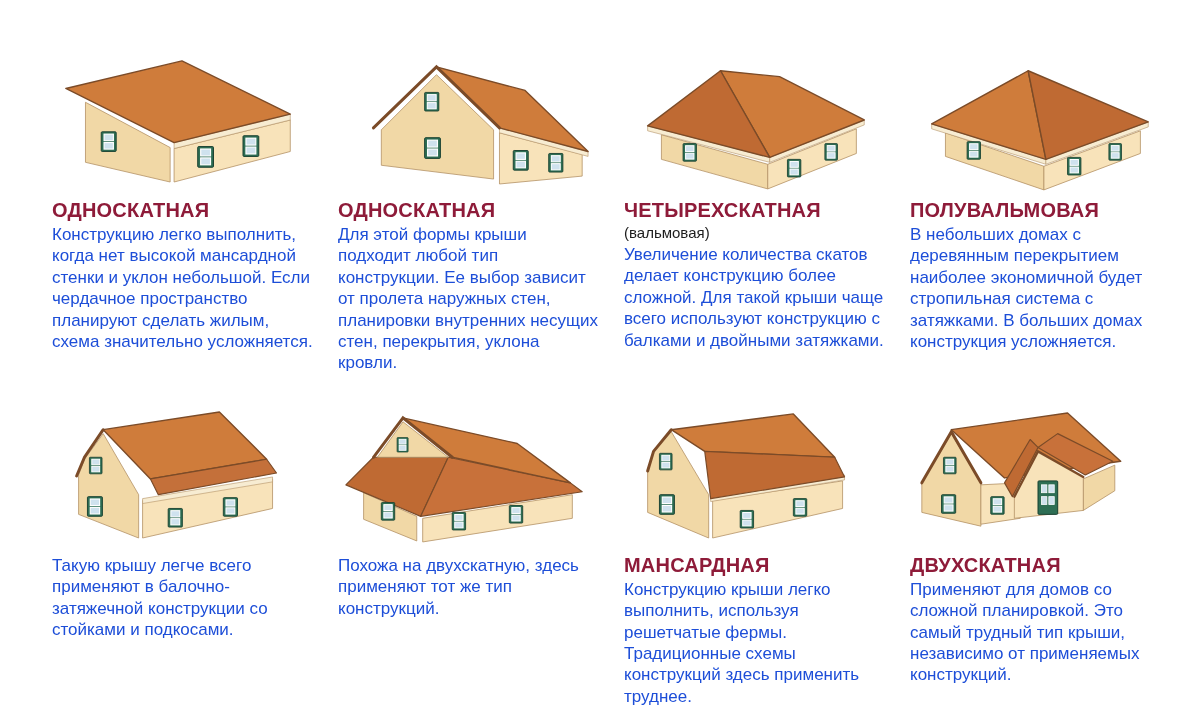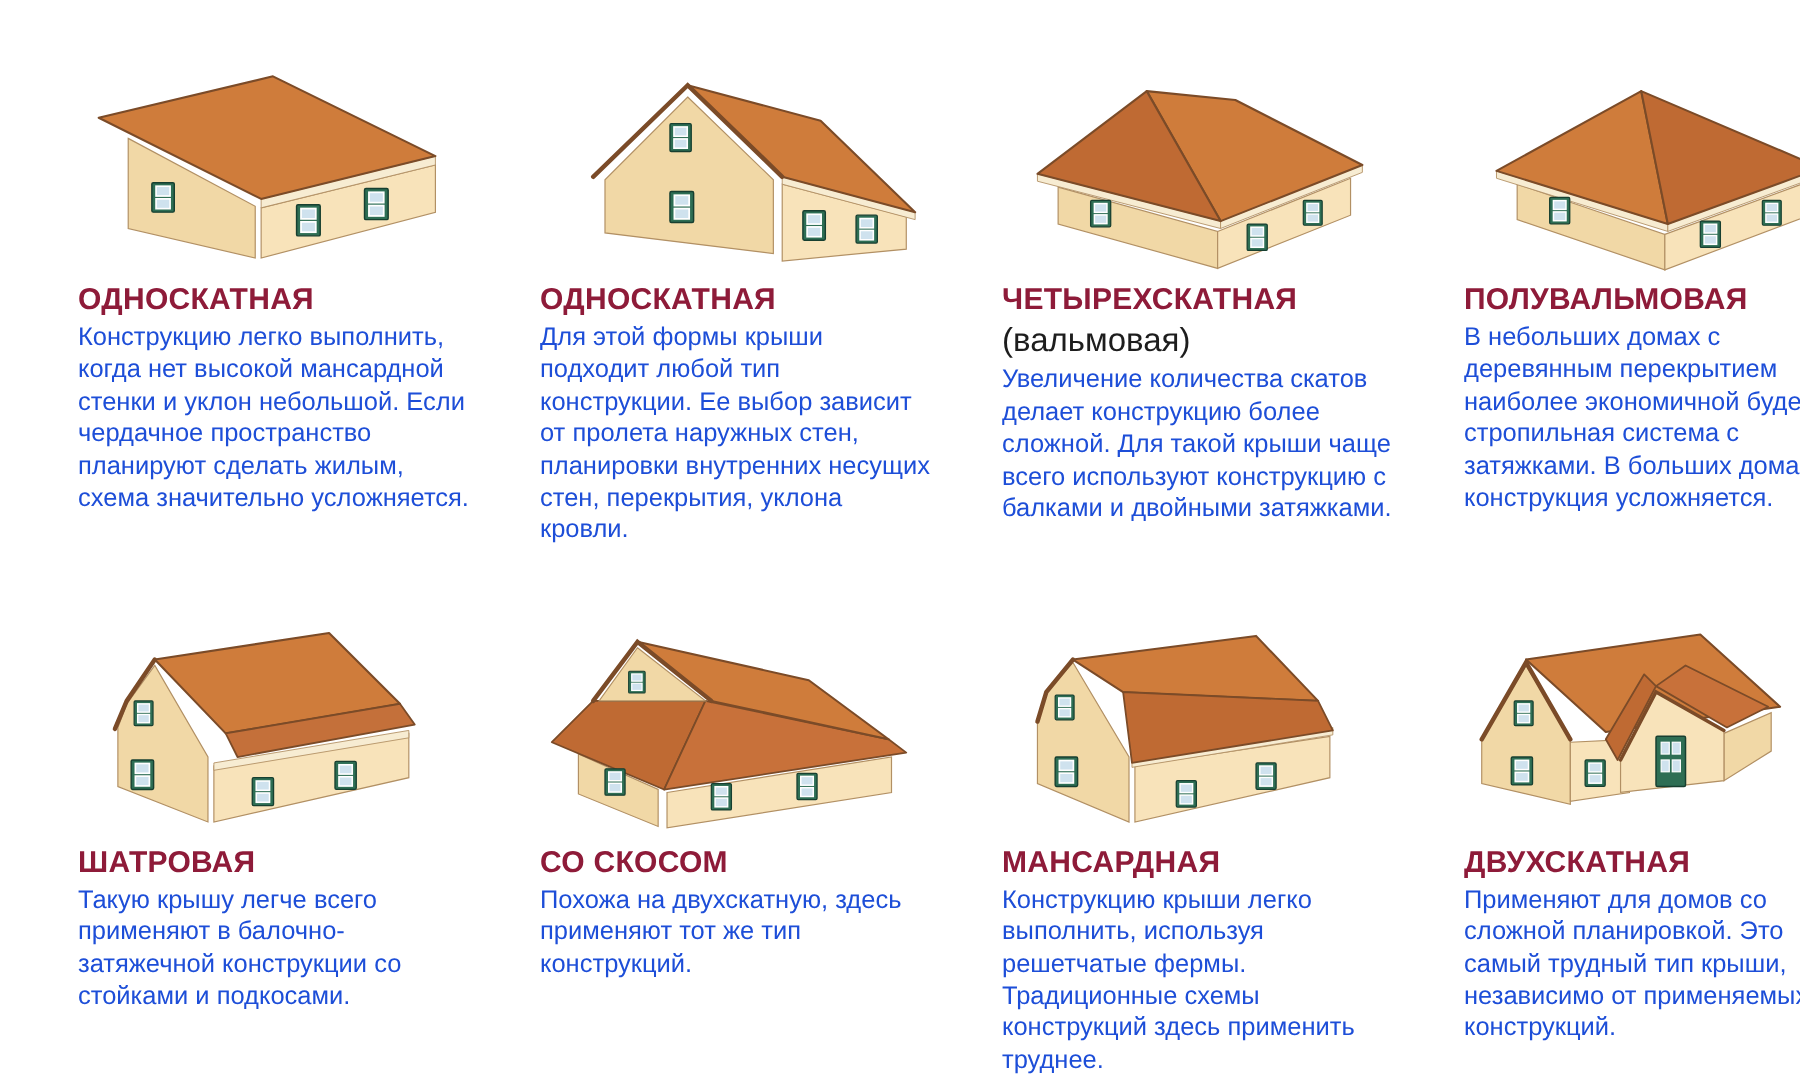--- a/index.html
+++ b/index.html
@@ -3,32 +3,32 @@
 <meta charset="utf-8">
 <style>
   html,body{margin:0;padding:0;}
   body{
     width:1200px;height:726px;background:#ffffff;overflow:hidden;
     font-family:"Liberation Sans","DejaVu Sans",sans-serif;
     -webkit-font-smoothing:antialiased;
   }
   .board{
     box-sizing:border-box;width:1200px;height:726px;
-    padding:34px 14px 8px 52px;
+    padding:44px 14px 8px 52px;
     display:grid;grid-template-columns:repeat(4,264px);
-    column-gap:22px;row-gap:14px;gap:44px;
+    column-gap:22px;row-gap:14px;
   }
   .card{width:264px;}
   .fig{height:150px;margin:0 0 6px 0;}
   .fig svg{width:256px;height:150px;display:block;}
   .title{
     font-size:20px;font-weight:bold;color:#8e1b39;
     margin:6px 0 3px 0;letter-spacing:.2px;line-height:1.05;
   }
-  .subtitle{font-size:22px;color:#1d1d1d;line-height:1.2;margin:0 0 2px 0;}
+  .subtitle{font-size:15px;color:#1d1d1d;line-height:1.2;margin:0 0 2px 0;}
   .subtitle:empty{display:none;}
   .desc{
     font-size:17px;line-height:1.26;color:#1d4ed8;margin:2px 0 0 0;
   }
   [data-interactable="false"]{cursor:default;}
 </style>
 </head>
 <body>
 
 <svg width="0" height="0" style="position:absolute" aria-hidden="true" data-interactable="false">
@@ -132,42 +132,40 @@
         <polygon points="92,100 224,78 224,83 92,105" fill="#f7ecd2" stroke="#b29064" stroke-width=".6"></polygon>
         <polygon points="52,30 170,12 218,60 100,80" fill="#cf7c3b" stroke="#7b4b28" stroke-width="1.4" stroke-linejoin="round"></polygon>
         <polygon points="100,80 218,60 228,74 108,96" fill="#c4703a" stroke="#7b4b28" stroke-width="1.2" stroke-linejoin="round"></polygon>
         <path d="M52,30 L33,58 L25,77" fill="none" stroke="#7b4b28" stroke-width="3" stroke-linecap="round"></path>
         <use href="#win" transform="translate(38,58) scale(0.8)"></use>
         <use href="#win" transform="translate(36,98) scale(0.95)"></use>
         <use href="#win" transform="translate(118,110) scale(0.9)"></use>
         <use href="#win" transform="translate(174,99) scale(0.9)"></use>
       </svg>
     </figure>
-    <h2 class="title" data-interactable="false">ШАТРОВАЯ</h2>
 
     <p class="desc" data-interactable="false">Такую крышу легче всего применяют в балочно-затяжечной конструкции со стойками и подкосами.</p>
   </section>
 
   <section class="card" data-interactable="false">
     <figure class="fig" data-interactable="false">
       <svg viewBox="0 0 260 150" data-interactable="false">
         <polygon points="26,94 80,118 80,143 26,121" fill="#f1d8a6" stroke="#b29064" stroke-width=".8"></polygon>
         <polygon points="86,120 238,96 238,120 86,144" fill="#f8e3ba" stroke="#b29064" stroke-width=".8"></polygon>
         <polygon points="36,58 8,86 84,118 112,58" fill="#bf6a33" stroke="#7b4b28" stroke-width="1.2" stroke-linejoin="round"></polygon>
         <polygon points="112,58 236,84 248,93 84,118" fill="#c8713a" stroke="#7b4b28" stroke-width="1.2" stroke-linejoin="round"></polygon>
         <polygon points="66,22 112,58 40,58" fill="#f1d8a6" stroke="#b29064" stroke-width=".8"></polygon>
         <polygon points="66,18 182,44 236,84 116,58" fill="#cf7c3b" stroke="#7b4b28" stroke-width="1.4" stroke-linejoin="round"></polygon>
         <path d="M36,58 L66,18 L116,58" fill="none" stroke="#7b4b28" stroke-width="3" stroke-linecap="round"></path>
         <use href="#win" transform="translate(60,38) scale(0.7)"></use>
         <use href="#win" transform="translate(44,104) scale(0.85)"></use>
         <use href="#win" transform="translate(116,114) scale(0.85)"></use>
         <use href="#win" transform="translate(174,107) scale(0.85)"></use>
       </svg>
     </figure>
-    <h2 class="title" data-interactable="false">СО СКОСОМ</h2>
 
     <p class="desc" data-interactable="false">Похожа на двухскатную, здесь применяют тот же тип конструкций.</p>
   </section>
 
   <section class="card" data-interactable="false">
     <figure class="fig" data-interactable="false">
       <svg viewBox="0 0 260 150" data-interactable="false">
         <polygon points="48,32 30,52 24,72 24,114 86,140 86,96" fill="#f1d8a6" stroke="#b29064" stroke-width=".8"></polygon>
         <polygon points="90,102 222,82 222,110 90,140" fill="#f8e3ba" stroke="#b29064" stroke-width=".8"></polygon>
         <polygon points="88,98 224,76 224,81 88,103" fill="#f7ecd2" stroke="#b29064" stroke-width=".6"></polygon>

